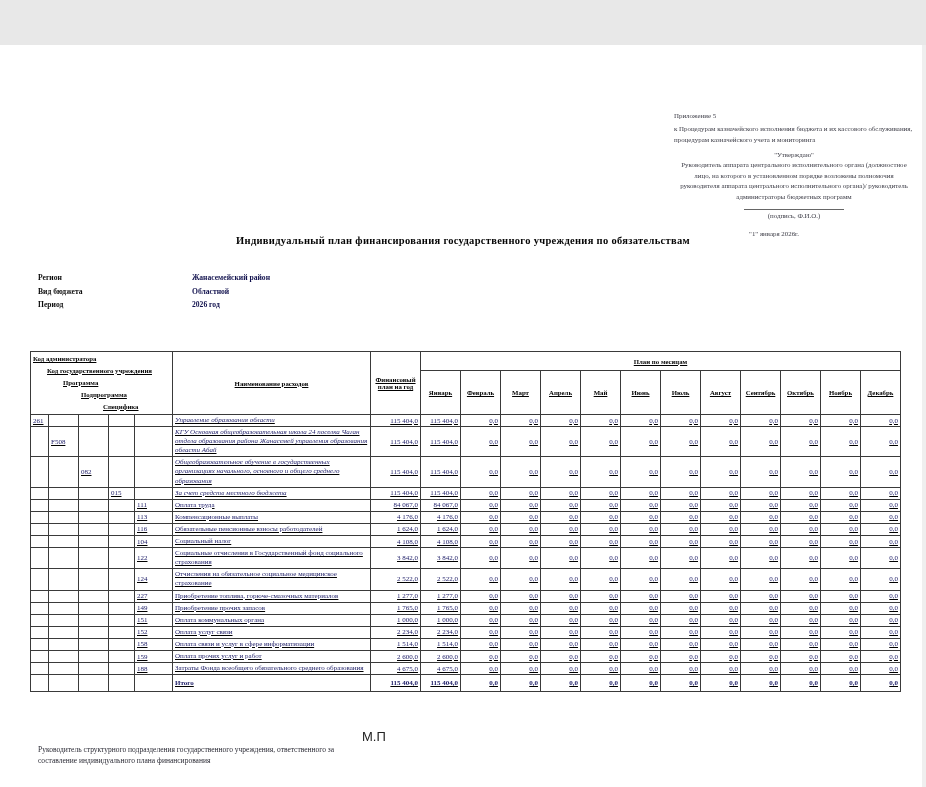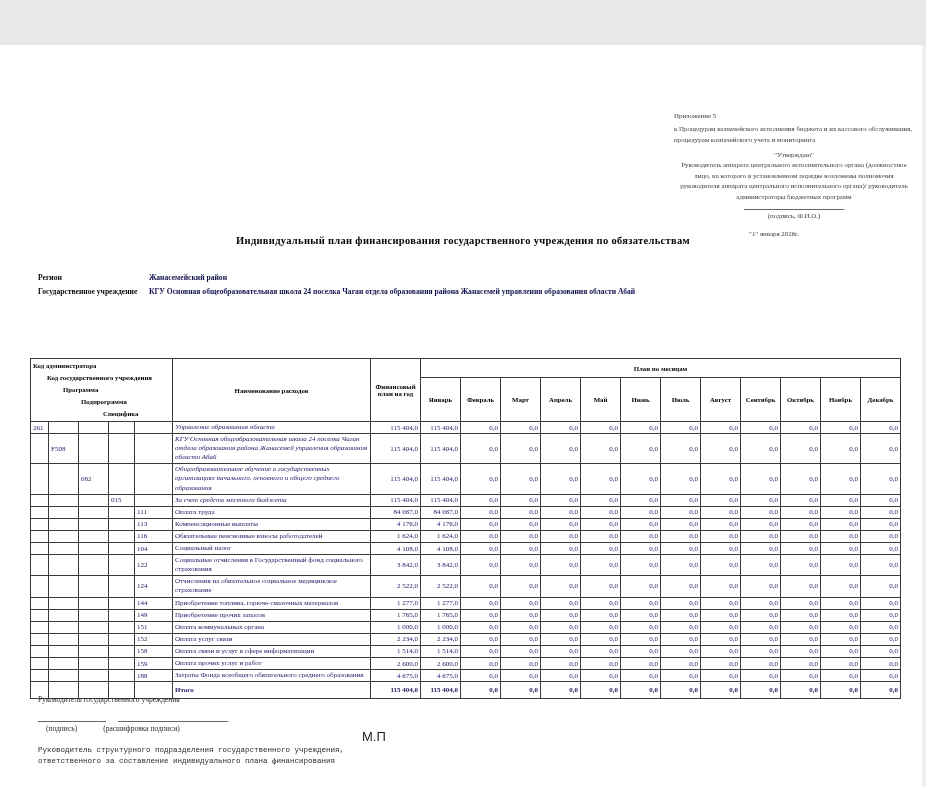--- a/index.html
+++ b/index.html
@@ -15,25 +15,25 @@
   .apx-sigline { width:100px; border-top:1px solid #666; margin:7px auto 1px auto; height:0; }
   .apx-date { margin-top:8px; text-align:center; padding-right:40px; }
 
   
   .doc-title { position:absolute; left:0; top:190px; width:100%; text-align:center;
     font-size:10.5px; font-weight:bold; color:#050505; letter-spacing:.3px; }
 
   
   .info { position:absolute; left:38px; top:228px; font-size:7.6px; font-weight:bold; }
   .info-row { display:flex; margin-bottom:4.6px; }
-  .info-label { width:111px; color:#0a0a0a; }
+  .info-label { width:154px; color:#0a0a0a; }
   .info-value { color:#12124e; max-width:740px; white-space:nowrap; }
 
   
-  .plan-table { position:absolute; left:30px; top:313px; border-collapse:collapse; table-layout:fixed; }
+  .plan-table { position:absolute; left:30px; top:306px; border-collapse:collapse; table-layout:fixed;text-decoration:underline; }
   .plan-table col.c-adm  { width:18px; }
   .plan-table col.c-gu   { width:30px; }
   .plan-table col.c-prog { width:30px; }
   .plan-table col.c-sub  { width:26px; }
   .plan-table col.c-spec { width:38px; }
   .plan-table col.c-name { width:198px; }
   .plan-table col.c-year { width:50px; }
   .plan-table col.c-m    { width:40px; }
   .plan-table th, .plan-table td { border:1px solid #3a3a3a; padding:1px 2px; }
   .plan-table thead th { font-weight:bold; font-size:6.8px; color:#050505; text-align:center; vertical-align:middle; }
@@ -57,21 +57,21 @@
   
   .footer1 { position:absolute; left:38px; top:650px; font-size:7.5px; color:#2a2a34; }
   .sig-lines { display:flex; gap:12px; margin-top:17px; }
   .sig-lines .line { border-top:1px solid #666; height:0; }
   .w68  { width:68px; }
   .w110 { width:110px; }
   .sig-captions { display:flex; gap:26px; margin-top:2px; }
   .sig-captions span:first-child { margin-left:8px; }
   .mp { position:absolute; left:362px; top:684px; font-size:13px; color:#222;
         font-family:"Liberation Sans", sans-serif; }
-  .footer2 { position:absolute; left:38px; top:700px; width:335px; font-size:7.5px; color:#2a2a34; line-height:1.45;font-family:Liberation Mono, monospace; }
+  .footer2 { position:absolute; left:38px; top:700px; width:335px; font-size:7.5px; color:#2a2a34; line-height:1.45; }
   .footer2 .sig-lines { margin-top:20px; }
 
   .gen-note { position:absolute; left:35px; top:766px; font-size:7px; color:#a6a6a6;
     font-family:"Liberation Sans", sans-serif; }
 
   
   .edge-bottom { position:absolute; left:0; bottom:0; width:100%; height:5px; background:#e2e2e2; }
   .edge-right  { position:absolute; right:0; top:0; width:4px; height:100%; background:#efefef; }
 </style>
 </head>
@@ -90,22 +90,26 @@
   </div>
 
   <div class="doc-title">Индивидуальный план финансирования государственного учреждения по обязательствам</div>
 
   <div class="info">
     <div class="info-row">
       <div class="info-label">Регион</div>
       <div class="info-value">Жанасемейский район</div>
     </div>
     <div class="info-row">
-      <div class="info-label">Государственное учреждение</div>
-      <div class="info-value">КГУ Основная общеобразовательная школа 24 поселка Чаган отдела образования района Жанасемей управления образования области Абай</div>
+      <div class="info-label">Вид бюджета</div>
+      <div class="info-value">Областной</div>
+    </div>
+    <div class="info-row">
+      <div class="info-label">Период</div>
+      <div class="info-value">2026 год</div>
     </div>
   </div>
 
   <table class="plan-table">
     <colgroup>
       <col class="c-adm">
         <col class="c-gu">
         <col class="c-prog">
         <col class="c-sub">
         <col class="c-spec">
@@ -361,21 +365,21 @@
           <td class="val-cell">0,0</td>
           <td class="val-cell">0,0</td>
           <td class="val-cell">0,0</td>
           <td class="val-cell">0,0</td>
         </tr>
         <tr>
           <td class="code-cell"></td>
           <td class="code-cell"></td>
           <td class="code-cell"></td>
           <td class="code-cell"></td>
-          <td class="code-cell">144</td>
+          <td class="code-cell">227</td>
           <td class="name-cell">Приобретение топлива, горюче-смазочных материалов</td>
           <td class="val-cell year-cell">1 277,0</td>
           <td class="val-cell">1 277,0</td>
           <td class="val-cell">0,0</td>
           <td class="val-cell">0,0</td>
           <td class="val-cell">0,0</td>
           <td class="val-cell">0,0</td>
           <td class="val-cell">0,0</td>
           <td class="val-cell">0,0</td>
           <td class="val-cell">0,0</td>
@@ -527,31 +531,20 @@
           <td class="val-cell">0,0</td>
           <td class="val-cell">0,0</td>
           <td class="val-cell">0,0</td>
           <td class="val-cell">0,0</td>
           <td class="val-cell">0,0</td>
           <td class="val-cell">0,0</td>
         </tr>
       </tbody>
   </table>
 
-  <div class="footer1">
-    <div>Руководитель государственного учреждения</div>
-    <div class="sig-lines">
-      <div class="line w68"></div>
-      <div class="line w110"></div>
-    </div>
-    <div class="sig-captions">
-      <span>(подпись)</span>
-      <span>(расшифровка подписи)</span>
-    </div>
-  </div>
 
   <div class="mp">М.П</div>
 
   <div class="footer2">
     <div>Руководитель структурного подразделения государственного учреждения, ответственного за составление индивидуального плана финансирования</div>
     <div class="sig-lines">
       <div class="line w68"></div>
       <div class="line w110"></div>
     </div>
   </div>

